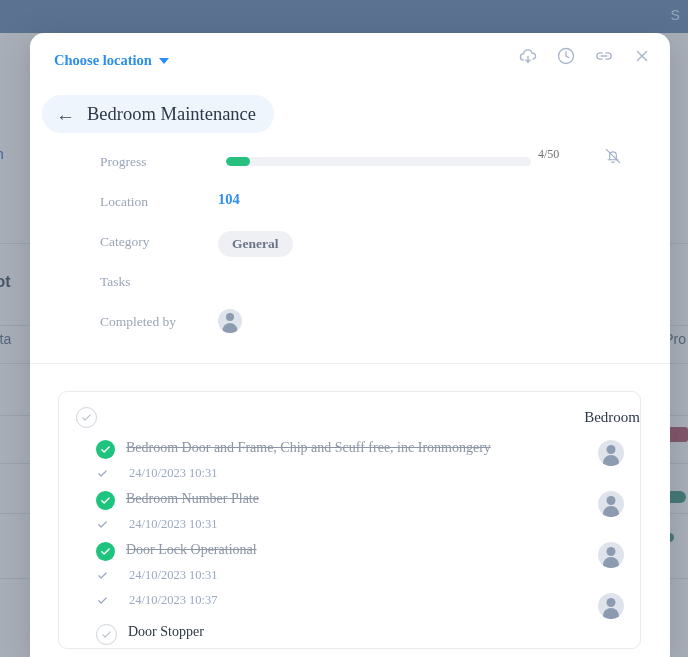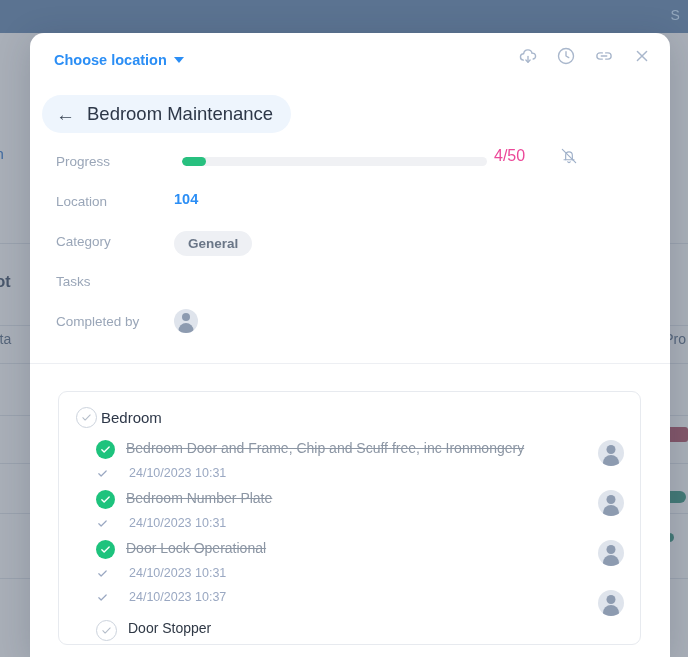--- a/index.html
+++ b/index.html
@@ -45,20 +45,21 @@
   }
 
   
   .modal {
     position: absolute; left: 30px; top: 33px;
     width: 640px; height: 624px;
     background: #ffffff;
     border-radius: 14px 14px 0 0;
     box-shadow: 0 6px 34px rgba(28,40,60,.18);
     overflow: hidden;
+    font-family: Liberation Serif, serif;
   }
 
   .modal-header {
     position: relative; height: 47px;
   }
   .choose-location {
     position: absolute; left: 24px; top: 19px;
     font-size: 14.5px; color: #2b8ef5; font-weight: 600;
     cursor: pointer; display: flex; align-items: center; gap: 7px;
   }
@@ -79,35 +80,35 @@
     position: absolute; left: 12px; top: 62px;
     height: 38px; padding: 0 18px 0 14px;
     background: #eef5fd; border-radius: 19px;
     display: flex; align-items: center; gap: 12px;
   }
   .back-arrow { font-size: 19px; color: #3b4656; line-height: 1; cursor: pointer; }
   .title-text { font-size: 18.5px; color: #2d3748; font-weight: 400; white-space: nowrap; }
 
   
   .meta { position: absolute; left: 0; top: 110px; width: 640px; }
-  .meta-row { position: relative; height: 40px; }
+  .meta-row { position: relative; height: 40px; margin-left: 44px; }
   .meta-label {
     position: absolute; left: 26px; top: 11px;
     font-size: 13.5px; color: #9aa6b8;
   }
   .meta-val { position: absolute; left: 144px; top: 8px; }
 
   .pbar-wrap { position: absolute; left: 152px; top: 14px; display: flex; align-items: center; }
   .pbar-track {
     width: 305px; height: 9px; background: #f0f1f4; border-radius: 5px; overflow: hidden;
   }
   .pbar-fill { height: 9px; background: #28c07f; border-radius: 5px; }
   .pbar-count {
     position: absolute; left: 464px; top: 4px;
-    font-size: 16px; color: #ec4899;
+    font-size: 12px; color: #737373;
   }
   .mute-icon {
     position: absolute; left: 529px; top: 3px; width: 20px; height: 20px; color: #9fb0c9;
     cursor: pointer;
   }
   .mute-icon svg { display: block; width: 20px; height: 20px; }
 
   .loc-link { font-size: 14.5px; color: #2b8ef5; font-weight: 600; cursor: pointer; }
   .cat-chip {
     display: inline-block; padding: 5px 14px; border-radius: 14px;
@@ -131,21 +132,21 @@
   }
 
   
   .task-card {
     position: absolute; left: 28px; top: 358px; width: 583px;
     border: 1px solid #e7eaef; border-radius: 9px; background: #fff;
     padding: 12px 0 0 0;
   }
   .group-head {
     display: flex; align-items: center; gap: 4px;
-    padding: 0 0 0 17px; height: 26px;
+    padding: 0 0 0 17px; height: 26px; justify-content: space-between;
   }
   .group-title { font-size: 15px; color: #2d3748; }
 
   .check-empty {
     width: 21px; height: 21px; border-radius: 50%;
     border: 1px solid #ccd3dd; display: flex; align-items: center; justify-content: center;
     flex: 0 0 auto;
   }
   .check-empty svg { width: 11px; height: 11px; color: #b4bdc9; display: block; }
 

